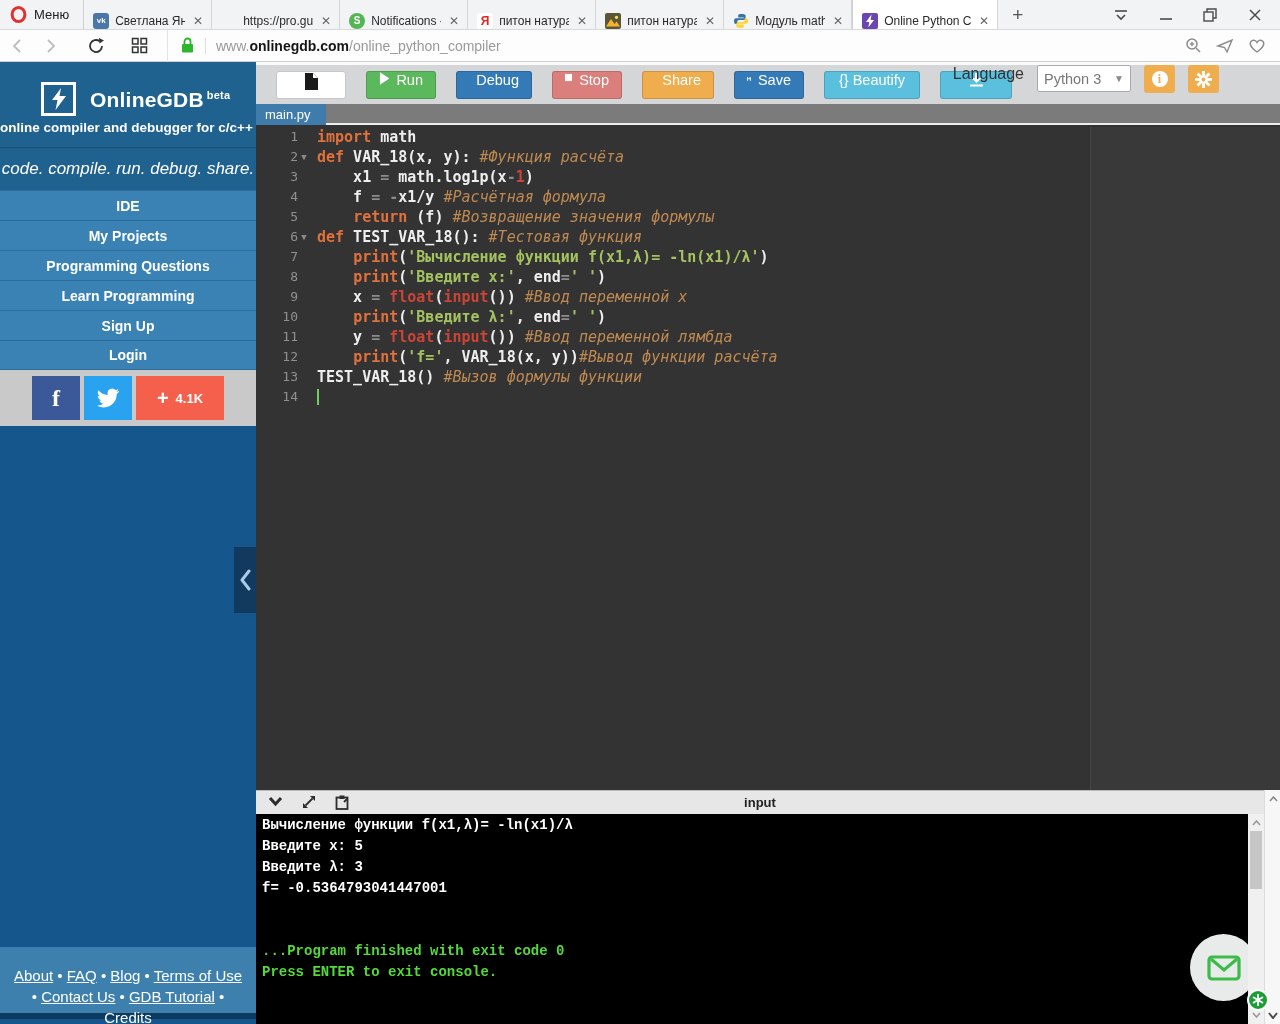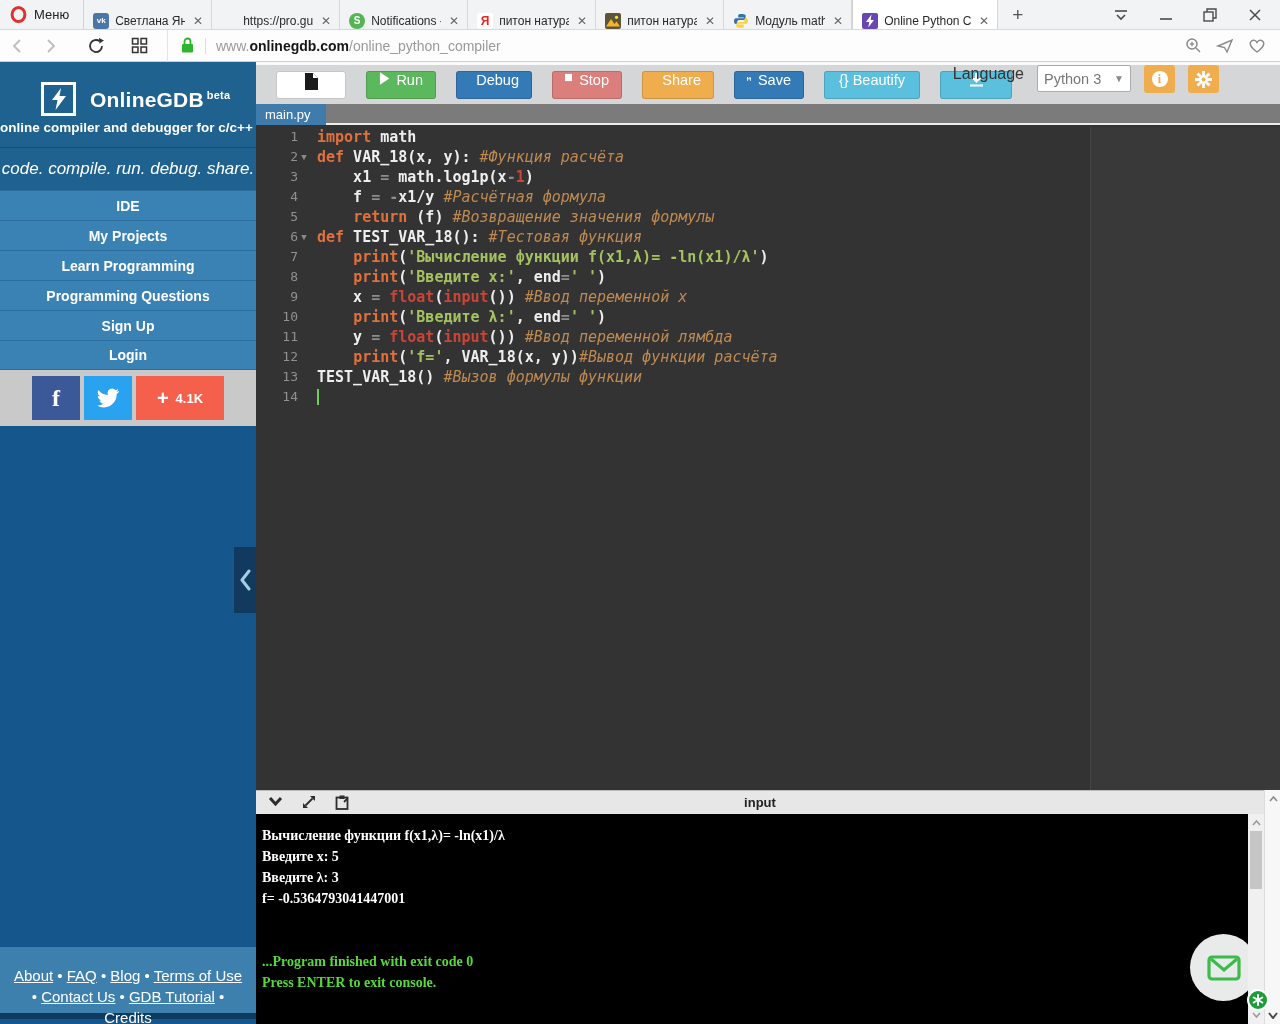--- a/index.html
+++ b/index.html
@@ -114,22 +114,22 @@
   .tk-cm { color:#bf8a52; font-style:italic; font-weight:500; }
   .tk-nu { color:#cc4437; } .tk-op { color:#8c8c8c; } .tk-pl { color:#eee; }
   .cursor { display:inline-block; width:2px; height:16px; background:#6fce59; vertical-align:-3px; }
 
   #console-header { position:absolute; left:0; top:728px; width:1008px; height:24px;
     background:#e7e7e7; border-top:1px solid #bbb; display:flex; align-items:center; }
   .ch-icons { display:flex; gap:19px; padding-left:12px; }
   .ch-title { position:absolute; left:0; width:1008px; text-align:center;
     font-size:13px; font-weight:bold; color:#222; }
   #console { position:absolute; left:0; top:752px; width:992px; height:210px; background:#000;
-    font-family:Liberation Serif, serif; font-size:14px; font-weight:bold;
-    line-height:21px; padding:11px 0 0 6px; white-space:pre; }
+    font-family:Liberation Mono, monospace; font-size:14px; font-weight:bold;
+    line-height:21px; padding:1px 0 0 6px; white-space:pre; }
   .con-out { color:#fff; } .con-ok { color:#55d93a; }
 
   
   .sbar { position:absolute; background:#f0f0f1; }
   #sb-inner { left:992px; top:752px; width:16px; height:210px; z-index:40; }
   #sb-outer { left:1008px; top:728px; width:16px; height:234px; background:#f7f7f8;
     border-left:1px solid #dcdcdc; z-index:40; }
   .thumb { position:absolute; left:2px; width:12px; background:#c6c6c6; }
   .arr { position:absolute; left:0; width:16px; height:14px; display:flex;
     align-items:center; justify-content:center; }
@@ -275,22 +275,22 @@
           <polygon points="12,1 3,13 8.5,13 6.5,23 17,9 10.5,9" fill="#fff"></polygon>
         </svg>
     </div>
     <div class="brand"><span>OnlineGDB</span><sup>beta</sup></div>
     <div class="sb-sub">online compiler and debugger for c/c++</div>
   </div>
   <div class="sb-tagline">code. compile. run. debug. share.</div>
   <div class="sb-menu" id="sbmenu">
       <div class="mi">IDE</div>
       <div class="mi">My Projects</div>
+      <div class="mi">Programming Questions</div>
       <div class="mi">Learn Programming</div>
-      <div class="mi">Programming Questions</div>
       <div class="mi">Sign Up</div>
       <div class="mi">Login</div>
     </div>
   <div class="sb-social">
     <div class="soc soc-fb">
         <span>f</span>
       </div>
     <div class="soc soc-tw">
       <svg width="24" height="20" viewBox="0 0 24 20">
         <path d="M23 3c-.8.4-1.7.7-2.6.8A4.5 4.5 0 0 0 22.4 1c-.9.5-1.9.9-2.9 1.1A4.5 4.5 0 0 0 11.7 6c0 .4 0 .7.1 1A12.8 12.8 0 0 1 2.5 2.3a4.5 4.5 0 0 0 1.4 6A4.4 4.4 0 0 1 1.8 7.8v.1c0 2.2 1.5 4 3.6 4.4a4.5 4.5 0 0 1-2 .1 4.5 4.5 0 0 0 4.2 3.1A9 9 0 0 1 1 17.4 12.7 12.7 0 0 0 7.9 19.4c8.3 0 12.8-6.9 12.8-12.8v-.6c.9-.6 1.6-1.4 2.3-2.3z" fill="#fff"></path>

